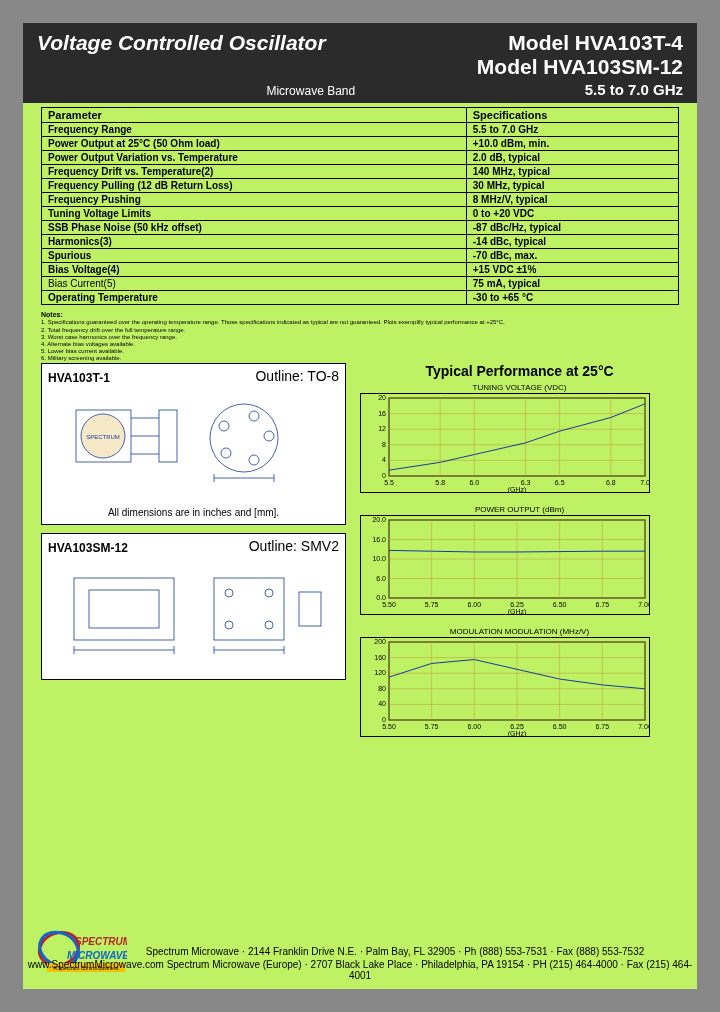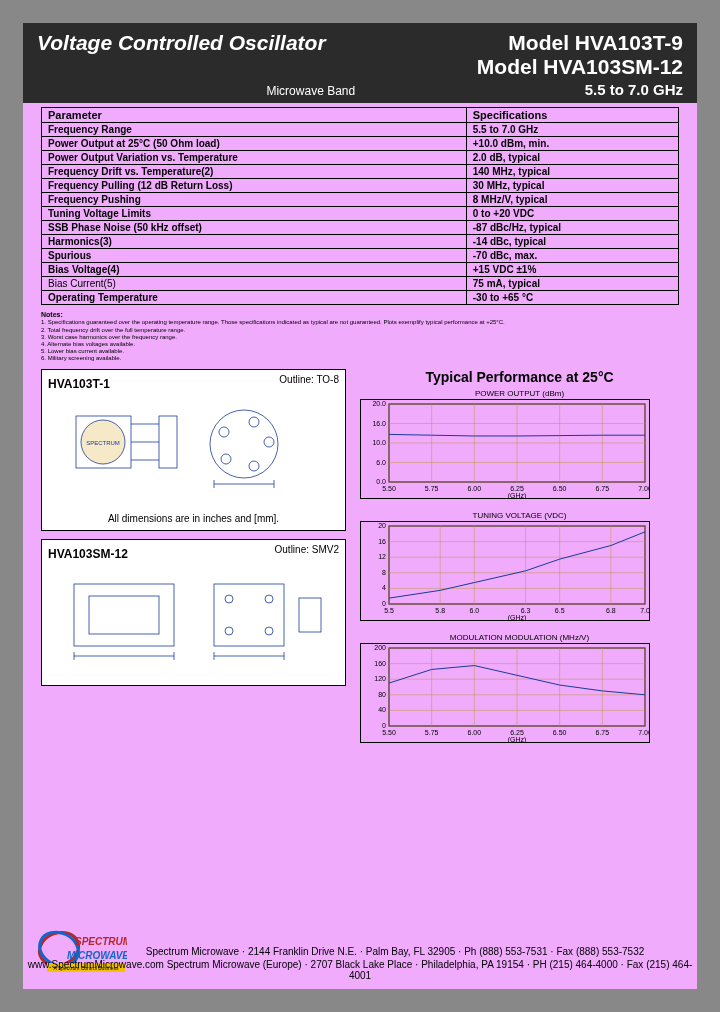--- a/index.html
+++ b/index.html
@@ -1,36 +1,36 @@
 <!DOCTYPE html>
 <html><head>
 <meta charset="utf-8">
 <style>
   *{box-sizing:border-box;margin:0;padding:0;}
   html,body{width:720px;height:1012px;background:#888;font-family:Arial,Helvetica,sans-serif;}
-  .page{width:674px;height:966px;margin:23px;background:#f0abfc;position:relative;}
+  .page{width:674px;height:966px;margin:23px;background:#bef264;position:relative;}
   .header{background:#2b2b2b;color:#fff;padding:8px 14px 4px;}
   .header .title{font-size:21px;font-weight:bold;font-style:italic;}
   .header .model{font-size:21px;font-weight:bold;float:right;font-style:normal;}
   .header .row2{clear:both;padding-top:2px;text-align:center;}
   .header .band{font-size:12px;display:inline-block;}
   .header .freq{font-size:15px;float:right;font-weight:bold;}
   .body{padding:4px 18px 0;}
   .sect{font-size:12px;font-weight:bold;margin:2px 0 2px;}
   table.spec{border-collapse:collapse;width:100%;font-size:10px;}
   table.spec th,table.spec td{border:1px solid #000;padding:1px 6px;text-align:left;}
   table.spec th{font-weight:bold;font-size:11px;}
   .notes{font-size:6px;margin-top:6px;line-height:1.2;}
   .notes b{font-size:7px;}
-  .lower{display:flex;margin-top:6px;gap:14px;}
+  .lower{display:flex;gap:14px;}
   .leftcol{width:305px;}
   .rightcol{flex:1;}
   .svgbox{border:1.5px solid #000;background:#fff;margin-bottom:8px;position:relative;padding:4px 6px 6px;}
   .svgbox .lbl{font-weight:bold;font-size:12px;}
-  .svgbox .outl{position:absolute;top:4px;right:6px;font-size:10px;}
+  .svgbox .outl{position:absolute;top:4px;right:6px;font-size:14px;}
   .svgbox .svg{display:block;margin:2px auto 0;}
   .dimnote{font-size:10px;text-align:center;margin-top:4px;}
   .perf-title{font-size:14px;font-weight:bold;text-align:center;margin-bottom:4px;}
   .chart{border:1px solid #000;margin:0 0 8px 0;}
   .ctitle{font-size:8px;text-align:center;margin-bottom:1px;}
   .gbox{fill:none;stroke:#000;stroke-width:1;}
   .dline{fill:none;stroke:#1a3a9c;stroke-width:1;}
   .footer{position:absolute;bottom:8px;left:0;width:100%;font-size:10px;text-align:center;}
   .footer .line{margin-top:2px;}
   .logo{position:absolute;left:14px;bottom:10px;width:90px;}
@@ -39,21 +39,21 @@
   .xt{font-size:7px;text-anchor:middle;}
   .xl{font-size:7px;text-anchor:middle;}
 </style>
 </head>
 <body>
 
 <div class="page">
   <div class="header">
     <div>
       <span class="title">Voltage Controlled Oscillator</span>
-      <span class="model">Model HVA103T-9</span>
+      <span class="model">Model HVA103T-4</span>
     </div>
     <div>
       <span class="model" style="float:right;font-size:21px;font-weight:bold;">Model HVA103SM-12</span>
     </div>
     <div class="row2" style="clear:both;">
       <span class="band">Microwave Band</span>
       <span class="freq">5.5 to 7.0 GHz</span>
     </div>
   </div>
 
@@ -181,49 +181,20 @@
                 <line x1="230" y1="88" x2="230" y2="96"></line>
               <rect x="245" y="34" width="22" height="34"></rect>
             </g>
           </svg>
         </div>
       </div>
 
       <div class="rightcol">
         <div class="perf-title">Typical Performance at 25°C</div>
         <div id="charts">
-            <div><div class="ctitle">POWER OUTPUT (dBm)</div><svg class="chart" width="290" height="100">
-                <rect x="28" y="4" width="256" height="78" class="gbox"></rect>
-                <line class="grid" x1="28" y1="82" x2="284" y2="82" stroke="#c0963f" stroke-width="0.5"></line>
-                <text class="yt" x="25" y="84">0.0</text>
-                <line class="grid" x1="28" y1="62.5" x2="284" y2="62.5" stroke="#c0963f" stroke-width="0.5"></line>
-                <text class="yt" x="25" y="64.5">6.0</text>
-                <line class="grid" x1="28" y1="43" x2="284" y2="43" stroke="#c0963f" stroke-width="0.5"></line>
-                <text class="yt" x="25" y="45">10.0</text>
-                <line class="grid" x1="28" y1="23.5" x2="284" y2="23.5" stroke="#c0963f" stroke-width="0.5"></line>
-                <text class="yt" x="25" y="25.5">16.0</text>
-                <line class="grid" x1="28" y1="4" x2="284" y2="4" stroke="#c0963f" stroke-width="0.5"></line>
-                <text class="yt" x="25" y="6">20.0</text>
-                <line x1="28" y1="4" x2="28" y2="82" stroke="#c0963f" stroke-width="0.5"></line>
-                <text class="xt" x="28" y="91">5.50</text>
-                <line x1="70.66666666666666" y1="4" x2="70.66666666666666" y2="82" stroke="#c0963f" stroke-width="0.5"></line>
-                <text class="xt" x="70.66666666666666" y="91">5.75</text>
-                <line x1="113.33333333333333" y1="4" x2="113.33333333333333" y2="82" stroke="#c0963f" stroke-width="0.5"></line>
-                <text class="xt" x="113.33333333333333" y="91">6.00</text>
-                <line x1="156" y1="4" x2="156" y2="82" stroke="#c0963f" stroke-width="0.5"></line>
-                <text class="xt" x="156" y="91">6.25</text>
-                <line x1="198.66666666666666" y1="4" x2="198.66666666666666" y2="82" stroke="#c0963f" stroke-width="0.5"></line>
-                <text class="xt" x="198.66666666666666" y="91">6.50</text>
-                <line x1="241.33333333333334" y1="4" x2="241.33333333333334" y2="82" stroke="#c0963f" stroke-width="0.5"></line>
-                <text class="xt" x="241.33333333333334" y="91">6.75</text>
-                <line x1="284" y1="4" x2="284" y2="82" stroke="#c0963f" stroke-width="0.5"></line>
-                <text class="xt" x="284" y="91">7.00</text>
-                <path class="dline" d="M28,34.42L70.66666666666666,35.2L113.33333333333333,35.98L156,35.98L198.66666666666666,35.59L241.33333333333334,35.2L284,35.2"></path>
-                <text class="xl" x="156" y="98">(GHz)</text>
-              </svg></div>
             <div><div class="ctitle">TUNING VOLTAGE (VDC)</div><svg class="chart" width="290" height="100">
                 <rect x="28" y="4" width="256" height="78" class="gbox"></rect>
                 <line class="grid" x1="28" y1="82" x2="284" y2="82" stroke="#c0963f" stroke-width="0.5"></line>
                 <text class="yt" x="25" y="84">0</text>
                 <line class="grid" x1="28" y1="66.4" x2="284" y2="66.4" stroke="#c0963f" stroke-width="0.5"></line>
                 <text class="yt" x="25" y="68.4">4</text>
                 <line class="grid" x1="28" y1="50.8" x2="284" y2="50.8" stroke="#c0963f" stroke-width="0.5"></line>
                 <text class="yt" x="25" y="52.8">8</text>
                 <line class="grid" x1="28" y1="35.2" x2="284" y2="35.2" stroke="#c0963f" stroke-width="0.5"></line>
                 <text class="yt" x="25" y="37.2">12</text>
@@ -239,20 +210,49 @@
                 <text class="xt" x="113.33333333333333" y="91">6.0</text>
                 <line x1="164.5333333333333" y1="4" x2="164.5333333333333" y2="82" stroke="#c0963f" stroke-width="0.5"></line>
                 <text class="xt" x="164.5333333333333" y="91">6.3</text>
                 <line x1="198.66666666666666" y1="4" x2="198.66666666666666" y2="82" stroke="#c0963f" stroke-width="0.5"></line>
                 <text class="xt" x="198.66666666666666" y="91">6.5</text>
                 <line x1="249.86666666666665" y1="4" x2="249.86666666666665" y2="82" stroke="#c0963f" stroke-width="0.5"></line>
                 <text class="xt" x="249.86666666666665" y="91">6.8</text>
                 <line x1="284" y1="4" x2="284" y2="82" stroke="#c0963f" stroke-width="0.5"></line>
                 <text class="xt" x="284" y="91">7.0</text>
                 <path class="dline" d="M28,76.15L79.19999999999996,68.35L113.33333333333333,60.55L164.5333333333333,48.85L198.66666666666666,37.150000000000006L249.86666666666665,23.5L284,9.849999999999994"></path>
+                <text class="xl" x="156" y="98">(GHz)</text>
+              </svg></div>
+            <div><div class="ctitle">POWER OUTPUT (dBm)</div><svg class="chart" width="290" height="100">
+                <rect x="28" y="4" width="256" height="78" class="gbox"></rect>
+                <line class="grid" x1="28" y1="82" x2="284" y2="82" stroke="#c0963f" stroke-width="0.5"></line>
+                <text class="yt" x="25" y="84">0.0</text>
+                <line class="grid" x1="28" y1="62.5" x2="284" y2="62.5" stroke="#c0963f" stroke-width="0.5"></line>
+                <text class="yt" x="25" y="64.5">6.0</text>
+                <line class="grid" x1="28" y1="43" x2="284" y2="43" stroke="#c0963f" stroke-width="0.5"></line>
+                <text class="yt" x="25" y="45">10.0</text>
+                <line class="grid" x1="28" y1="23.5" x2="284" y2="23.5" stroke="#c0963f" stroke-width="0.5"></line>
+                <text class="yt" x="25" y="25.5">16.0</text>
+                <line class="grid" x1="28" y1="4" x2="284" y2="4" stroke="#c0963f" stroke-width="0.5"></line>
+                <text class="yt" x="25" y="6">20.0</text>
+                <line x1="28" y1="4" x2="28" y2="82" stroke="#c0963f" stroke-width="0.5"></line>
+                <text class="xt" x="28" y="91">5.50</text>
+                <line x1="70.66666666666666" y1="4" x2="70.66666666666666" y2="82" stroke="#c0963f" stroke-width="0.5"></line>
+                <text class="xt" x="70.66666666666666" y="91">5.75</text>
+                <line x1="113.33333333333333" y1="4" x2="113.33333333333333" y2="82" stroke="#c0963f" stroke-width="0.5"></line>
+                <text class="xt" x="113.33333333333333" y="91">6.00</text>
+                <line x1="156" y1="4" x2="156" y2="82" stroke="#c0963f" stroke-width="0.5"></line>
+                <text class="xt" x="156" y="91">6.25</text>
+                <line x1="198.66666666666666" y1="4" x2="198.66666666666666" y2="82" stroke="#c0963f" stroke-width="0.5"></line>
+                <text class="xt" x="198.66666666666666" y="91">6.50</text>
+                <line x1="241.33333333333334" y1="4" x2="241.33333333333334" y2="82" stroke="#c0963f" stroke-width="0.5"></line>
+                <text class="xt" x="241.33333333333334" y="91">6.75</text>
+                <line x1="284" y1="4" x2="284" y2="82" stroke="#c0963f" stroke-width="0.5"></line>
+                <text class="xt" x="284" y="91">7.00</text>
+                <path class="dline" d="M28,34.42L70.66666666666666,35.2L113.33333333333333,35.98L156,35.98L198.66666666666666,35.59L241.33333333333334,35.2L284,35.2"></path>
                 <text class="xl" x="156" y="98">(GHz)</text>
               </svg></div>
             <div><div class="ctitle">MODULATION MODULATION (MHz/V)</div><svg class="chart" width="290" height="100">
                 <rect x="28" y="4" width="256" height="78" class="gbox"></rect>
                 <line class="grid" x1="28" y1="82" x2="284" y2="82" stroke="#c0963f" stroke-width="0.5"></line>
                 <text class="yt" x="25" y="84">0</text>
                 <line class="grid" x1="28" y1="66.4" x2="284" y2="66.4" stroke="#c0963f" stroke-width="0.5"></line>
                 <text class="yt" x="25" y="68.4">40</text>
                 <line class="grid" x1="28" y1="50.8" x2="284" y2="50.8" stroke="#c0963f" stroke-width="0.5"></line>
                 <text class="yt" x="25" y="52.8">80</text>

